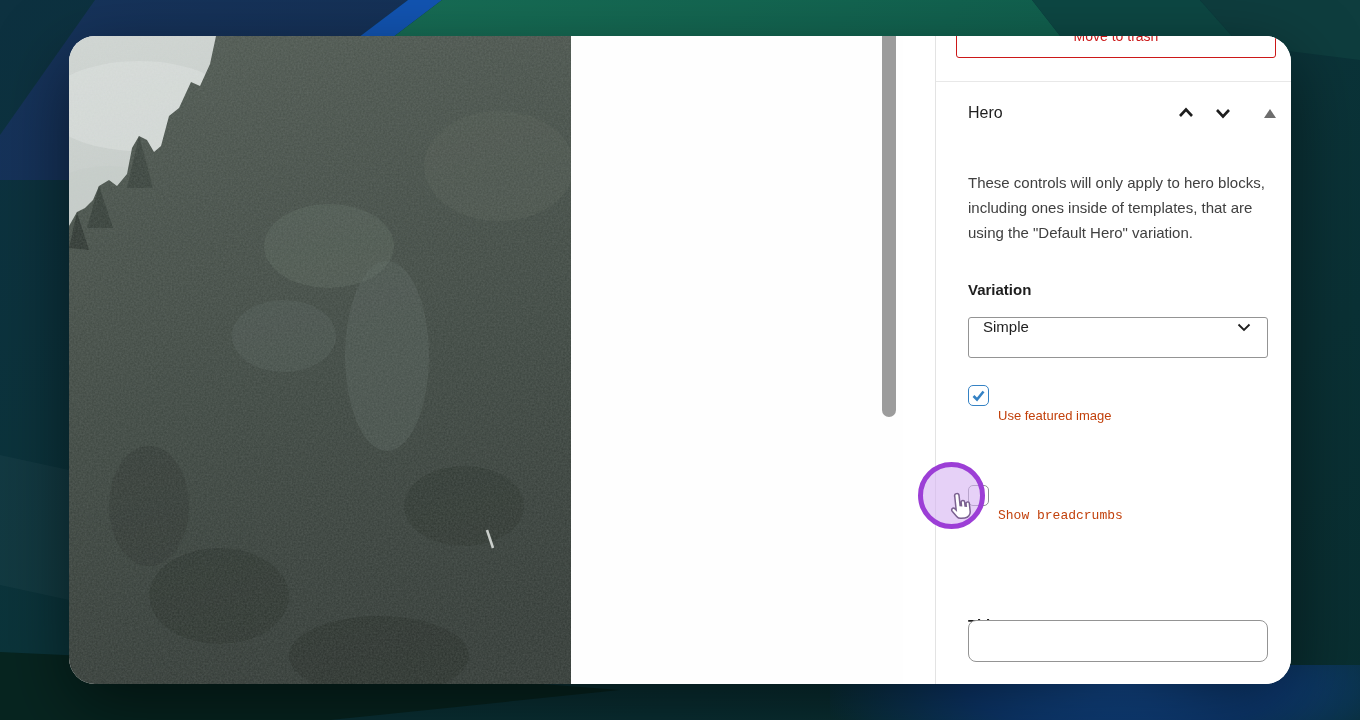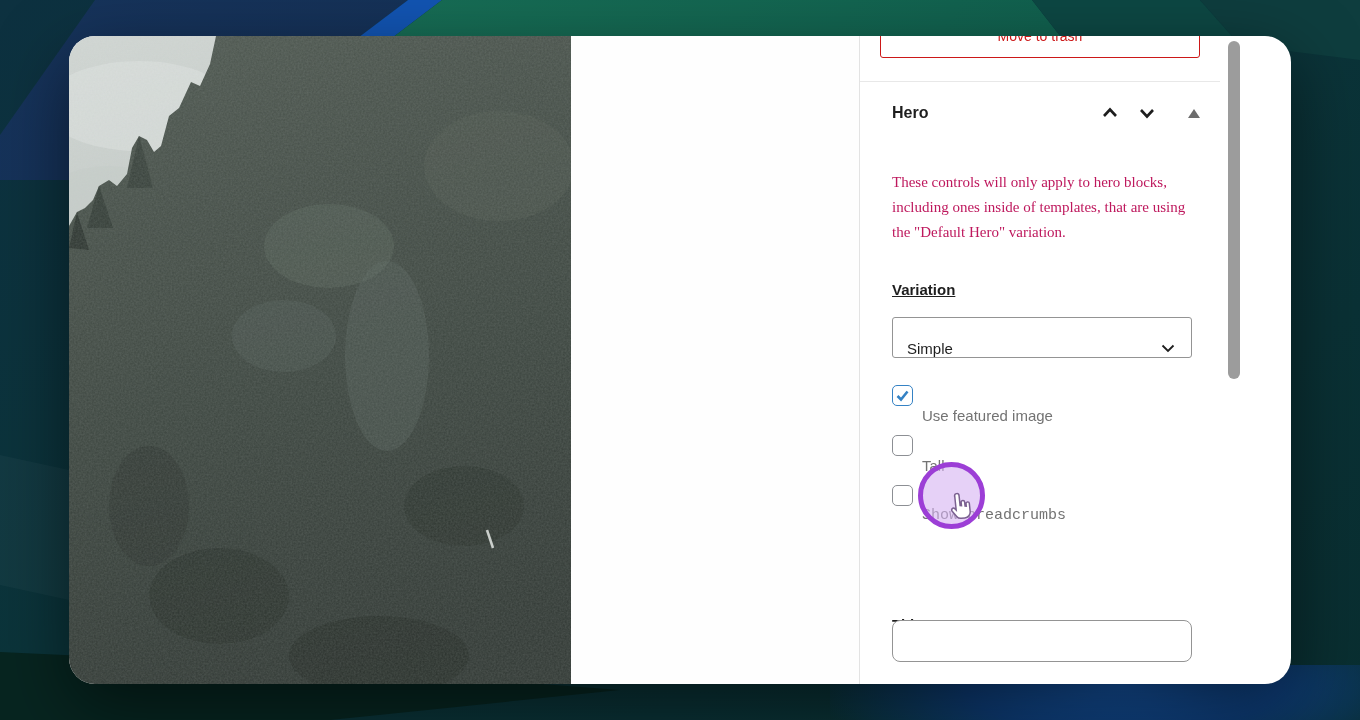--- a/index.html
+++ b/index.html
@@ -27,52 +27,52 @@
     position:absolute;left:69px;top:36px;width:1222px;height:648px;
     background:#fff;border-radius:26px;overflow:hidden;
     box-shadow:0 24px 70px rgba(0,0,0,.5);
   }
   .photo{position:absolute;left:0;top:0;width:502px;height:648px;}
   .photo svg{display:block;width:502px;height:648px;}
   .canvas{position:absolute;left:502px;top:0;width:332px;height:648px;background:#fefefe;}
   .canvas-scrollbar{position:absolute;left:311px;top:0;width:14px;height:381px;
     background:#9c9c9c;border-radius:0 0 8px 8px;}
   
-  .sidebar{position:absolute;left:790px;top:0;width:388px;height:648px;background:#fff;
+  .sidebar{position:absolute;left:866px;top:0;width:388px;height:648px;background:#fff;
     border-left:1px solid #e3e3e3;}
   .sidebar-scrollbar{position:absolute;left:368px;top:5px;width:12px;height:338px;
     background:#9c9c9c;border-radius:7px;}
   .trash-btn{position:absolute;left:20px;top:-22px;width:320px;height:44px;
     box-sizing:border-box;border:1.5px solid #cc1818;border-radius:3px;background:#fff;
     color:#cc1818;font-size:14px;display:flex;align-items:center;justify-content:center;
     cursor:pointer;}
   .sb-divider{position:absolute;left:0;top:45px;width:360px;height:1px;background:#e8e8e8;}
   .panel-header{position:absolute;left:32px;top:62px;width:308px;height:30px;
     display:flex;align-items:center;}
-  .panel-title{font-size:16px;font-weight:bold;color:#1e1e1e;flex:1;}
+  .panel-title{font-size:16px;font-weight:normal;color:#1e1e1e;flex:1;}
   .hdr-icon{width:22px;height:22px;display:flex;align-items:center;justify-content:center;cursor:pointer;}
   .hdr-icon.up{margin-left:auto;}
   .hdr-icon.down{margin-left:15px;}
   .tri-up{margin-left:30px;width:0;height:0;cursor:pointer;
     border-left:6px solid transparent;border-right:6px solid transparent;border-bottom:9px solid #6d6d6d;}
   .panel-desc{position:absolute;left:32px;top:119px;width:302px;
-    font-size:15px;line-height:25px;color:#be185d;font-family:Liberation Serif, serif;}
+    font-size:15px;line-height:25px;color:#404040;}
   .field-label{position:absolute;left:32px;font-size:15px;font-weight:bold;color:#1e1e1e;}
-  .label-variation{top:245px;text-decoration:underline;}
+  .label-variation{top:245px;}
   .label-title{top:547px;margin-top:33px;}
   .select{position:absolute;left:32px;top:281px;width:300px;height:41px;box-sizing:border-box;
-    border:1px solid #949494;border-radius:3px;background:#fff;display:flex;align-items:flex-end;
+    border:1px solid #949494;border-radius:3px;background:#fff;display:flex;align-items:flex-start;
     padding:0 14px;cursor:pointer;}
   .select-value{font-size:15px;color:#1e1e1e;flex:1;}
   .cb-row{position:absolute;left:32px;width:308px;height:24px;display:flex;align-items:center;gap:9px;}
   .cb-row.r0{top:347px;} .cb-row.r1{top:397px;} .cb-row.r2{top:447px;font-family:Liberation Mono, monospace;} .cb-row.r3{top:496px;}
   .checkbox{width:21px;height:21px;box-sizing:border-box;border:1.5px solid #8c8f94;border-radius:5px;
     background:#fff;display:flex;align-items:center;justify-content:center;cursor:pointer;flex:none;}
   .checkbox.checked{border-color:#3582c4;}
-  .cb-label{font-size:15px;color:#737373;margin-top:40px;}
+  .cb-label{font-size:13px;color:#c2410c;margin-top:40px;}
   .title-input{position:absolute;left:32px;top:584px;width:300px;height:42px;box-sizing:border-box;
     border:1px solid #949494;border-radius:8px;background:#fff;padding:0 12px;font-size:15px;
     color:#1e1e1e;outline:none;font-family:"Liberation Sans",sans-serif;}
   
   .purple-highlight{position:absolute;left:918px;top:462px;width:67px;height:67px;
     box-sizing:border-box;border:5px solid #9c3ed6;border-radius:50%;
     background:rgba(214,178,242,.6);z-index:50;pointer-events:none;}
   .hand-cursor{position:absolute;left:20px;top:24px;width:30px;height:34px;transform:rotate(-6deg);}
 </style>
 </head>
@@ -166,24 +166,20 @@
 
     <div class="cb-row r0">
       <span class="checkbox checked">
         <svg width="15" height="15" viewBox="0 0 15 15">
           <path d="M2.5 8 L6 11.5 L12.5 3.5" fill="none" stroke="#3582c4" stroke-width="2.6"></path>
         </svg>
       </span>
       <span class="cb-label">Use featured image</span>
     </div>
 
-    <div class="cb-row r1">
-      <span class="checkbox"></span>
-      <span class="cb-label">Tall</span>
-    </div>
 
     <div class="cb-row r2">
       <span class="checkbox"></span>
       <span class="cb-label">Show breadcrumbs</span>
     </div>
 
 
     <div class="field-label label-title">Title</div>
     <input class="title-input" type="text" value="" style="">
 

